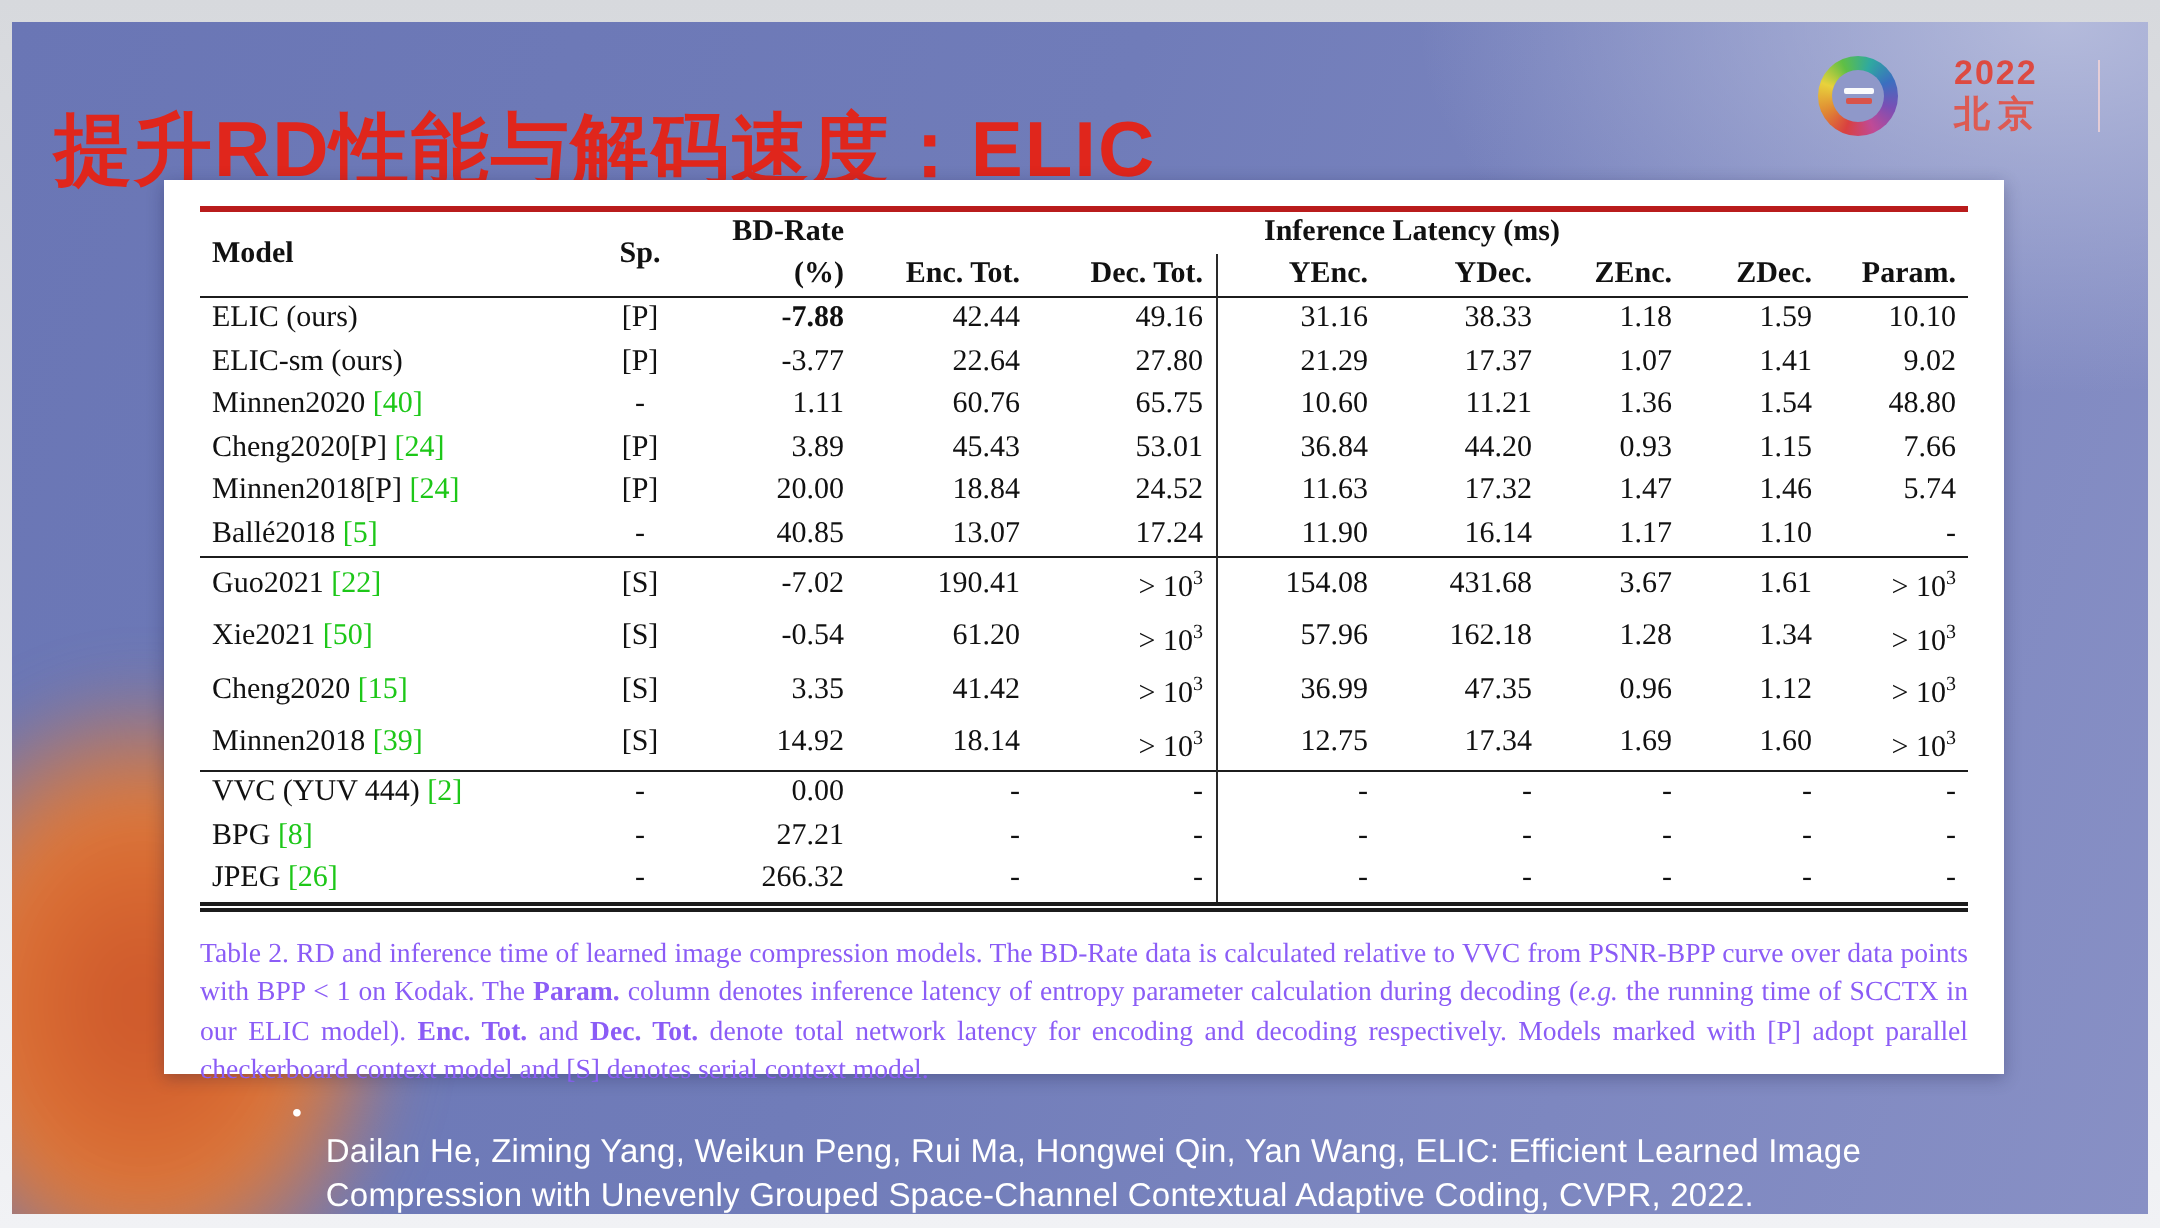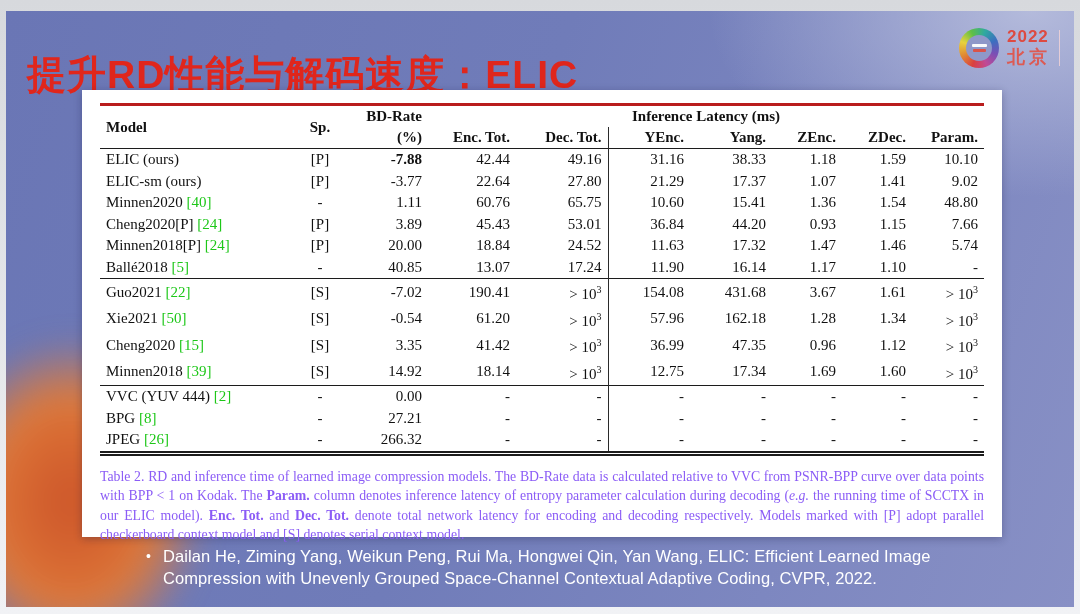--- a/index.html
+++ b/index.html
@@ -15,21 +15,21 @@
 
   .orange-blob { position:absolute; left:-70px; bottom:-60px; width:270px; height:330px;
            background:
              radial-gradient(closest-side, #cf5a2c 10%, #d96c33 45%, #db7a3e 62%, rgba(219,122,62,0) 100%);
            filter:blur(14px); border-radius:50%; }
 
   .title { position:absolute; left:27px; top:24px; font-size:39px; font-weight:800;
            color:#e0261c; letter-spacing:1px; white-space:nowrap;margin-top:24px; }
 
   
-  .logo { position:absolute; top:22px; right:20px; display:flex; align-items:center; gap:8px; height:52px; }
+  .logo { position:absolute; top:22px; right:30px; display:flex; align-items:center; gap:28px; height:52px; }
   .ring { width:40px; height:40px; border-radius:50%;
           background:conic-gradient(from 200deg,#d94040,#e08a33,#e8d23c,#5fbf45,#2fa9a0,#3b6fc0,#7a4fb5,#c04a96,#d94040);
           display:flex; align-items:center; justify-content:center; }
   .ring-center { width:26px; height:26px; border-radius:50%; background:#8f98c9;
           display:flex; flex-direction:column; align-items:center; justify-content:center; gap:2px; }
   .ring-center .mark-a { display:block; width:15px; height:3px; background:rgba(255,255,255,0.95); border-radius:1px; }
   .ring-center .mark-b { display:block; width:13px; height:3px; background:#d9534a; border-radius:1px; }
   .year-city { text-align:left; line-height:1.1; }
   .year { font-size:17px; font-weight:800; color:#dd4a41; letter-spacing:1px; }
   .city { font-size:18px; font-weight:600; color:#dd5a52; letter-spacing:4px; margin-top:2px; }
@@ -69,21 +69,21 @@
   .caption { margin-top:11px; width:884px; font-size:13.8px; line-height:19.5px;
              text-align:justify; color:#8b5cf6; }
   .caption b { font-weight:700; }
   .caption i { font-style:italic; }
 
   
   .footer { position:absolute; left:146px; top:545px; width:880px; display:flex; gap:12px;
             color:#ffffff; }
   .bullet { font-size:14px; line-height:22px; }
   .cite { font-size:16.5px; line-height:22px; font-weight:500; width:845px;
-          letter-spacing:0.1px; }
+          letter-spacing:0.1px;margin-top:20px; }
 </style>
 </head>
 <body>
 
 <div class="frame">
   <div class="slide">
     <div class="orange-blob"></div>
   </div>
 
   <h1 class="title">提升RD性能与解码速度：ELIC</h1>
@@ -123,21 +123,21 @@
           <th rowspan="2" class="th-bd">
             <div>BD-Rate</div>
             <div>(%)</div>
           </th>
           <th colspan="7" class="th-latency">Inference Latency (ms)</th>
         </tr>
         <tr id="subhead-row">
             <th class="sub">Enc. Tot.</th>
             <th class="sub">Dec. Tot.</th>
             <th class="sub vbar">YEnc.</th>
-            <th class="sub">Yang.</th>
+            <th class="sub">YDec.</th>
             <th class="sub">ZEnc.</th>
             <th class="sub">ZDec.</th>
             <th class="sub">Param.</th>
           </tr>
       </thead>
     <tbody>
           <tr>
             <td class="model">ELIC (ours)</td>
             <td class="sp">[P]</td>
             <td class="num bold">-7.88</td>
@@ -161,21 +161,21 @@
             <td class="num">1.41</td>
             <td class="num">9.02</td>
           </tr>
           <tr>
             <td class="model">Minnen2020 <span class="ref">[40]</span></td>
             <td class="sp">-</td>
             <td class="num">1.11</td>
             <td class="num">60.76</td>
             <td class="num">65.75</td>
             <td class="num vbar">10.60</td>
-            <td class="num">15.41</td>
+            <td class="num">11.21</td>
             <td class="num">1.36</td>
             <td class="num">1.54</td>
             <td class="num">48.80</td>
           </tr>
           <tr>
             <td class="model">Cheng2020[P] <span class="ref">[24]</span></td>
             <td class="sp">[P]</td>
             <td class="num">3.89</td>
             <td class="num">45.43</td>
             <td class="num">53.01</td>

